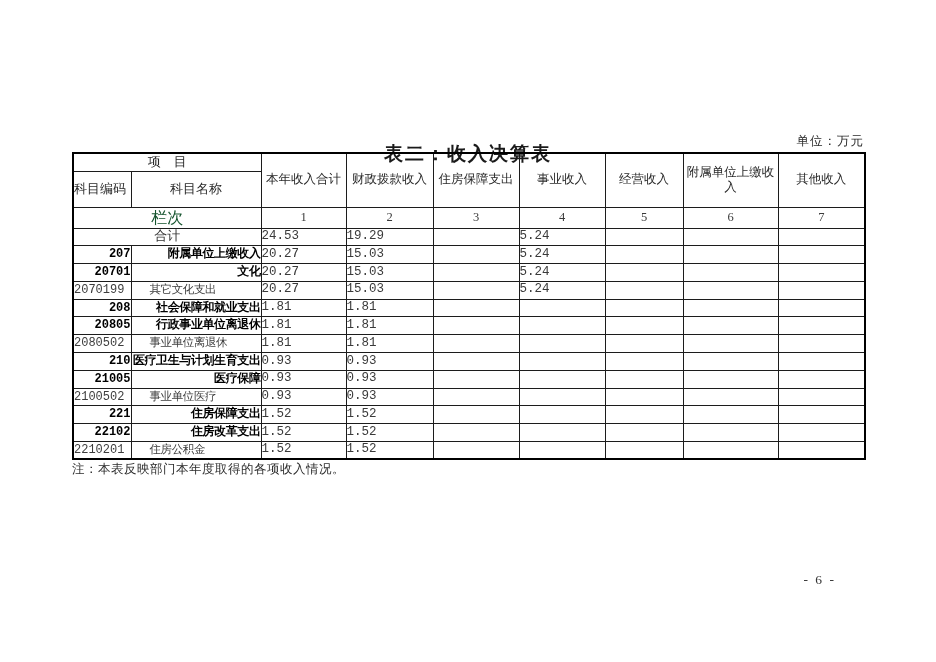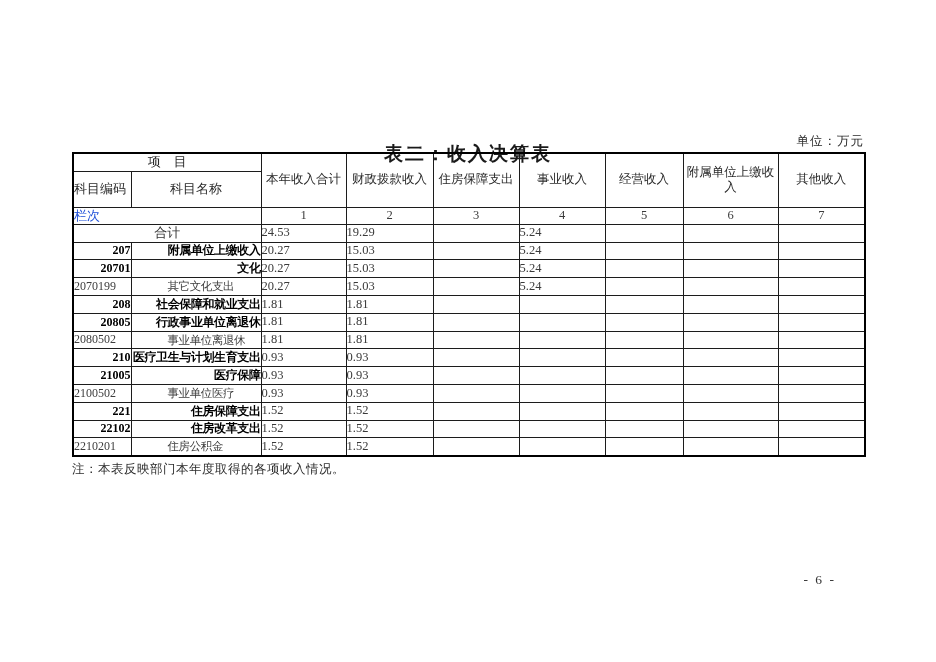--- a/index.html
+++ b/index.html
@@ -35,38 +35,38 @@
     border: 1px solid #1c1c1c;
     padding: 0; margin: 0;
     font-weight: normal;
     overflow: hidden;
     vertical-align: middle;
     line-height: 1.25;
   }
   tr.hr1 { height: 18px; }
   tr.hr2 { height: 36px; }
   tr.hr3 { height: 17px; }
-  tr.datarow { height: 17.8px; }
+  tr.datarow { height: 17.8px; font-family: Liberation Mono, monospace; }
 
   th.proj   { text-align: center; font-size: 13px; color: #2a2a2a; }
   th.code-h { text-align: left; font-size: 13px; color: #2a2a2a; padding: 1px 9px 1px 5px; line-height: 1.35; }
   th.name-h { text-align: center; font-size: 13px; color: #2a2a2a; }
   th.colhead { text-align: center; font-size: 12.5px; color: #2a2a2a; padding: 2px 4px; }
   th.wrapcol { padding: 2px 11px; }
 
-  td.lanci  { text-align: left; font-size: 13px; font-weight: bold; color: #1d4ed8; }
+  td.lanci  { text-align: center; font-size: 16px; font-weight: bold; color: #14532d; }
   td.colnum { text-align: center; font-size: 12.5px; color: #3a3a3a; }
 
   td.total-label { text-align: center; font-size: 13px; color: #333; }
   td.code { text-align: left; padding-left: 4px; font-size: 12px; color: #3d3d3d; white-space: nowrap; }
   td.name { text-align: left; padding-left: 8px; font-size: 11.5px; letter-spacing: -0.4px; color: #3d3d3d; white-space: nowrap; }
   td.val  { text-align: left; padding-left: 6px; font-size: 12.5px; color: #3a3a3a; white-space: nowrap; }
 
   tr.bold td.code, tr.bold td.name { font-weight: bold; color: #000; font-size: 12px; text-align: right; }
-  tr.lv1 td.name { padding-left: 36px; }
+  tr.lv1 td.name { padding-left: 18px; }
 
   .note {
     position: absolute; top: 461px; left: 72px;
     font-size: 12.5px; color: #2e2e2e; letter-spacing: 0.5px;
   }
   .pagenum {
     position: absolute; top: 572px; right: 100px;
     font-size: 13.5px; color: #333; letter-spacing: 2px;
   }
 </style>

